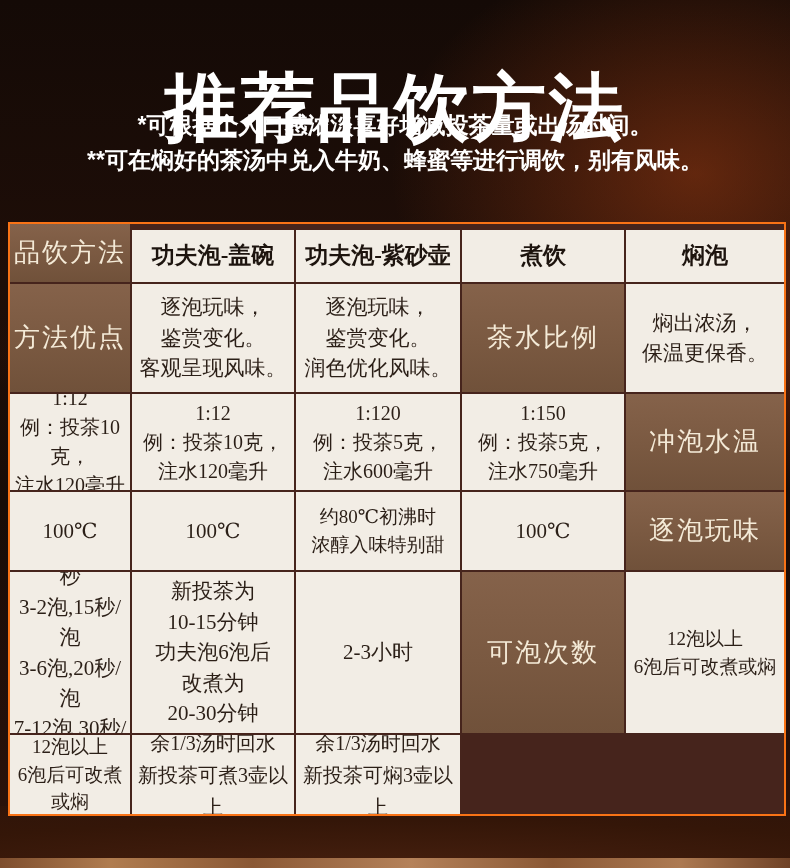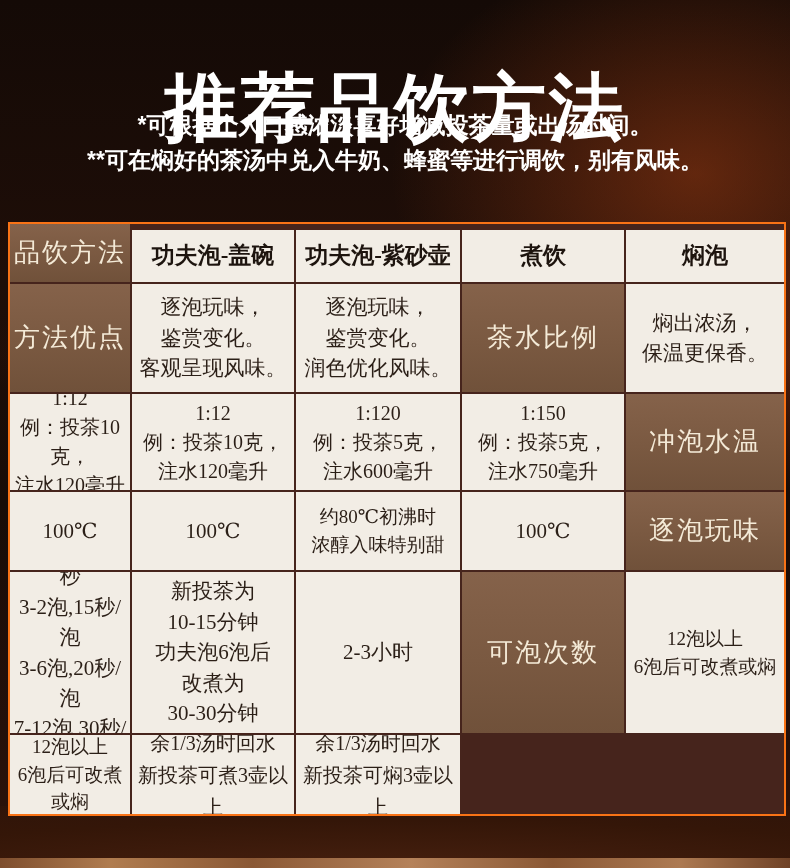--- a/index.html
+++ b/index.html
@@ -119,21 +119,21 @@
 
     <div class="cell label">逐泡玩味</div>
     <div class="cell">洗茶1泡，20秒
 3-2泡,15秒/泡
 3-6泡,20秒/泡
 7-12泡,30秒/泡</div>
     <div class="cell">新投茶为
 10-15分钟
 功夫泡6泡后
 改煮为
-30-30分钟</div>
+20-30分钟</div>
     <div class="cell">2-3小时</div>
 
     <div class="cell label">可泡次数</div>
     <div class="cell fs19">12泡以上
 6泡后可改煮或焖</div>
     <div class="cell fs19">12泡以上
 6泡后可改煮或焖</div>
     <div class="cell fs17">余1/3汤时回水
 新投茶可煮3壶以上</div>
     <div class="cell fs17">余1/3汤时回水

